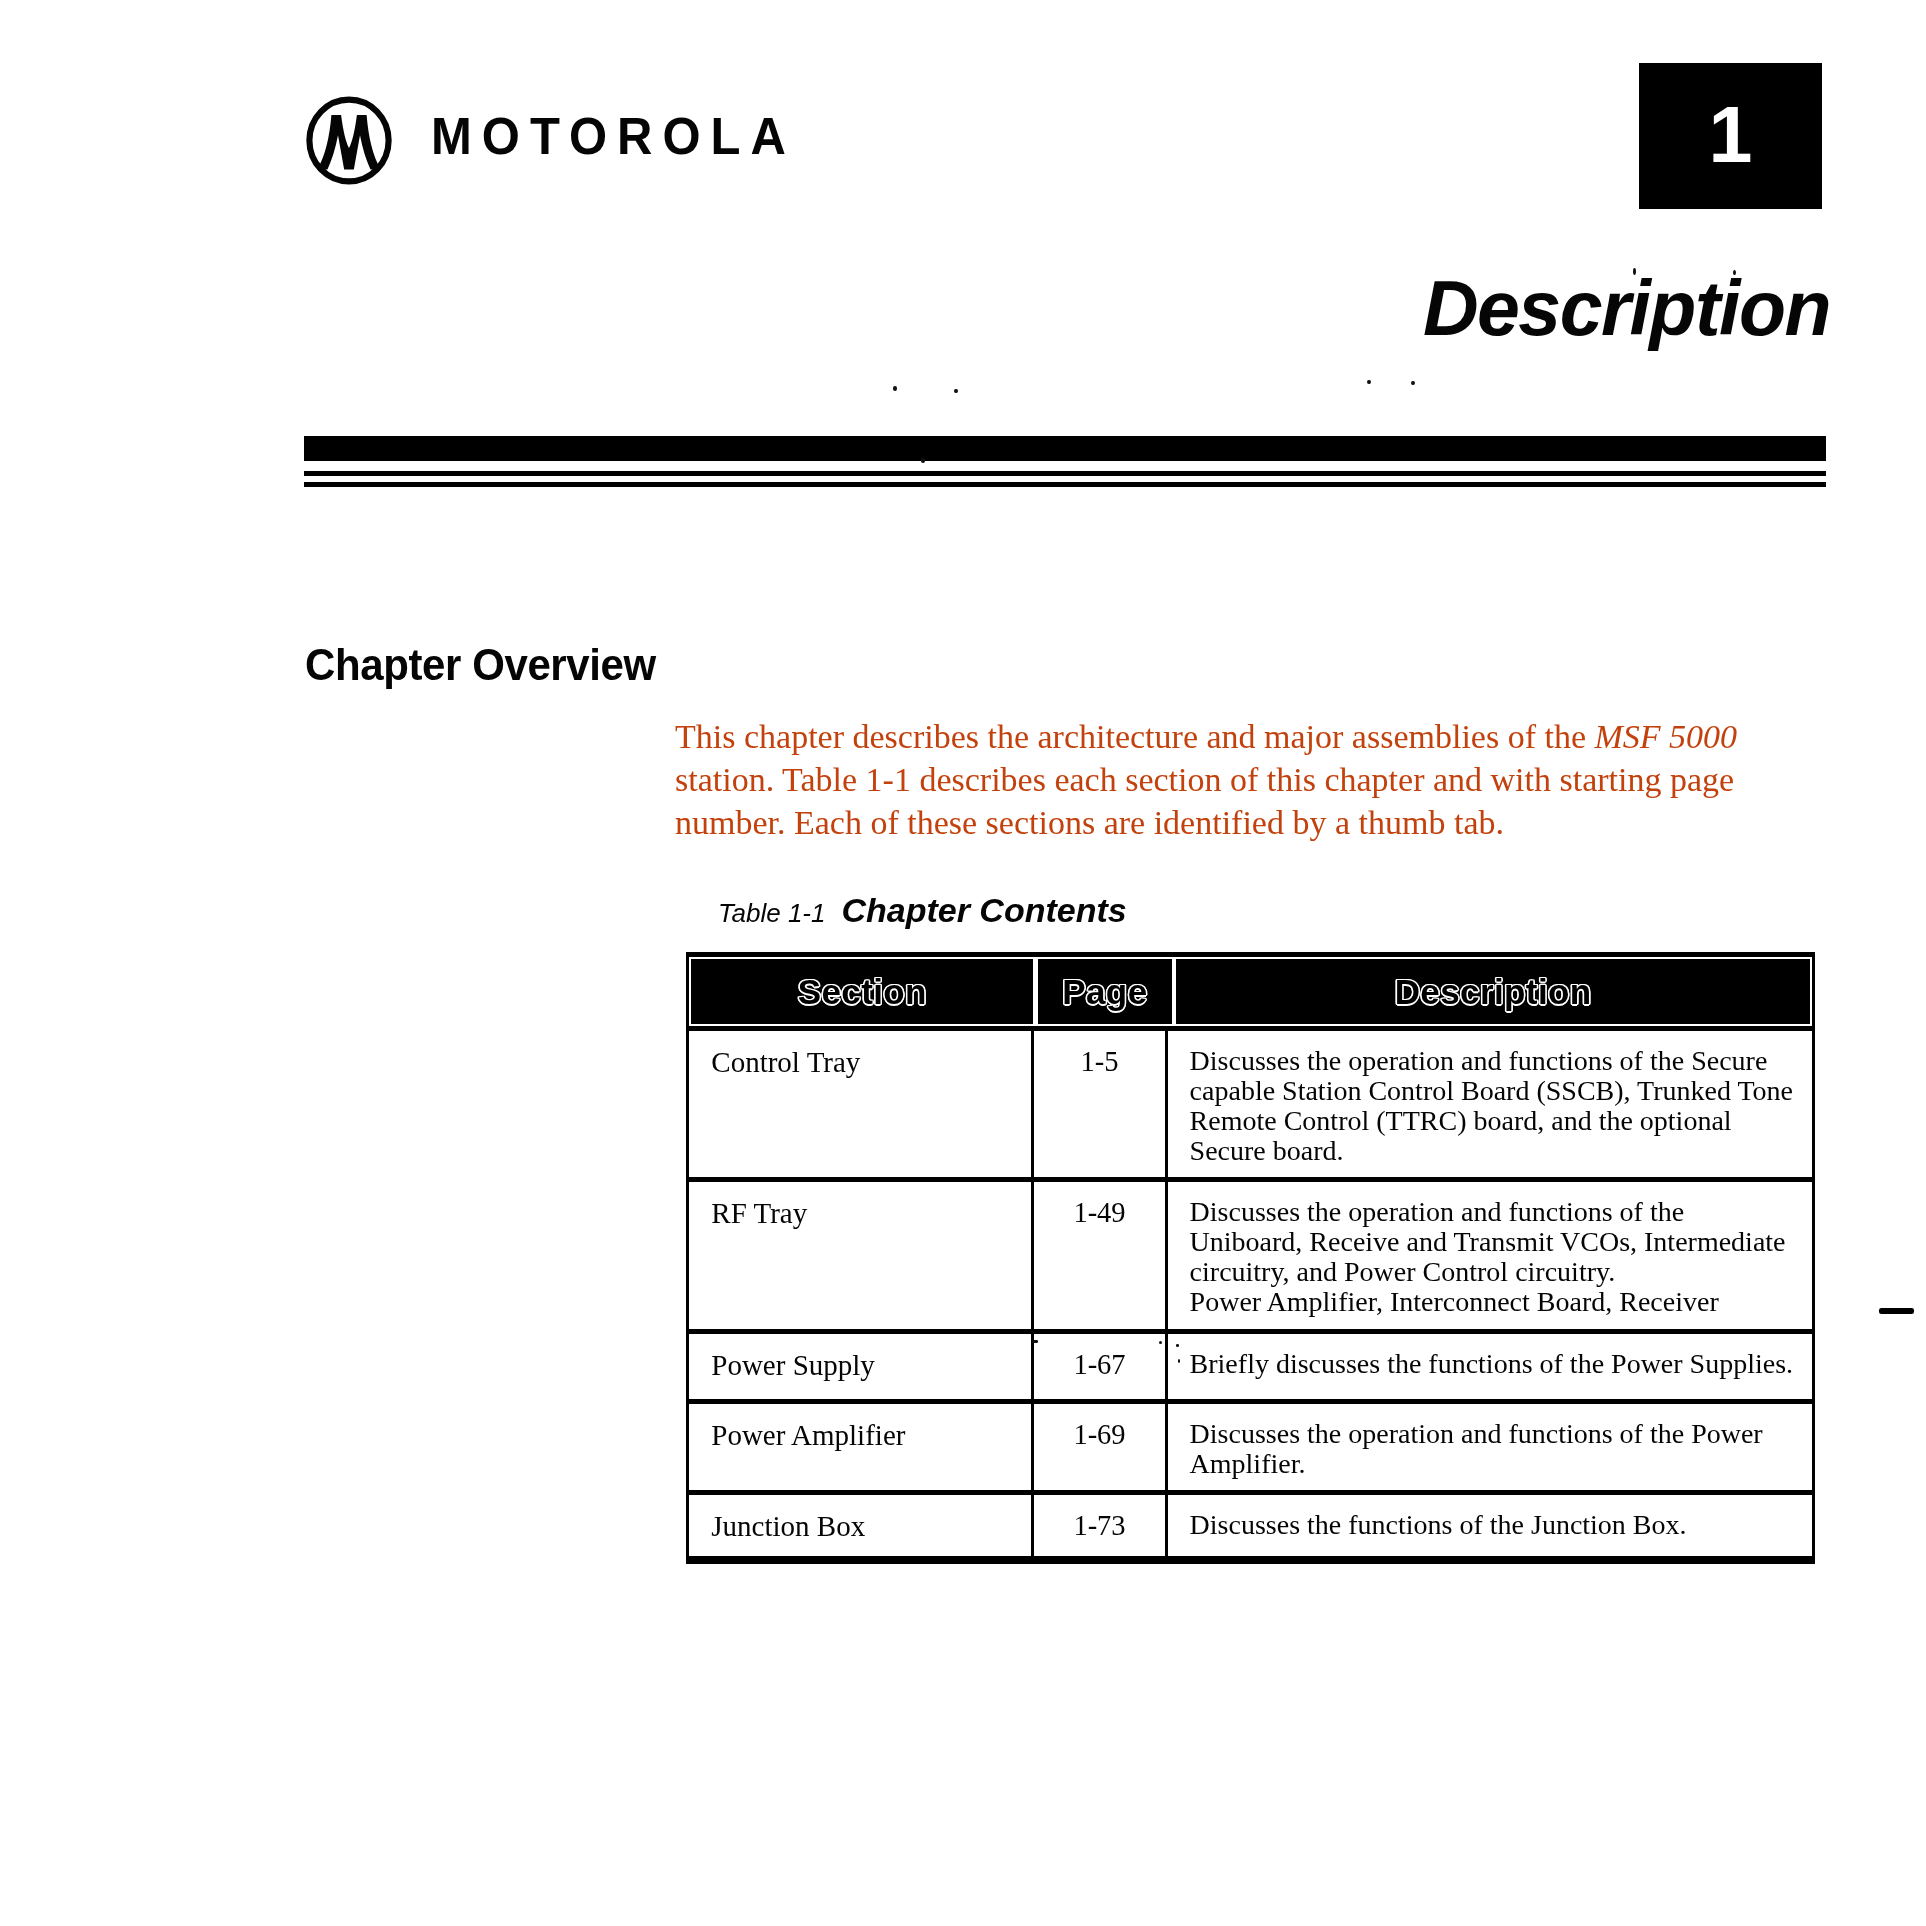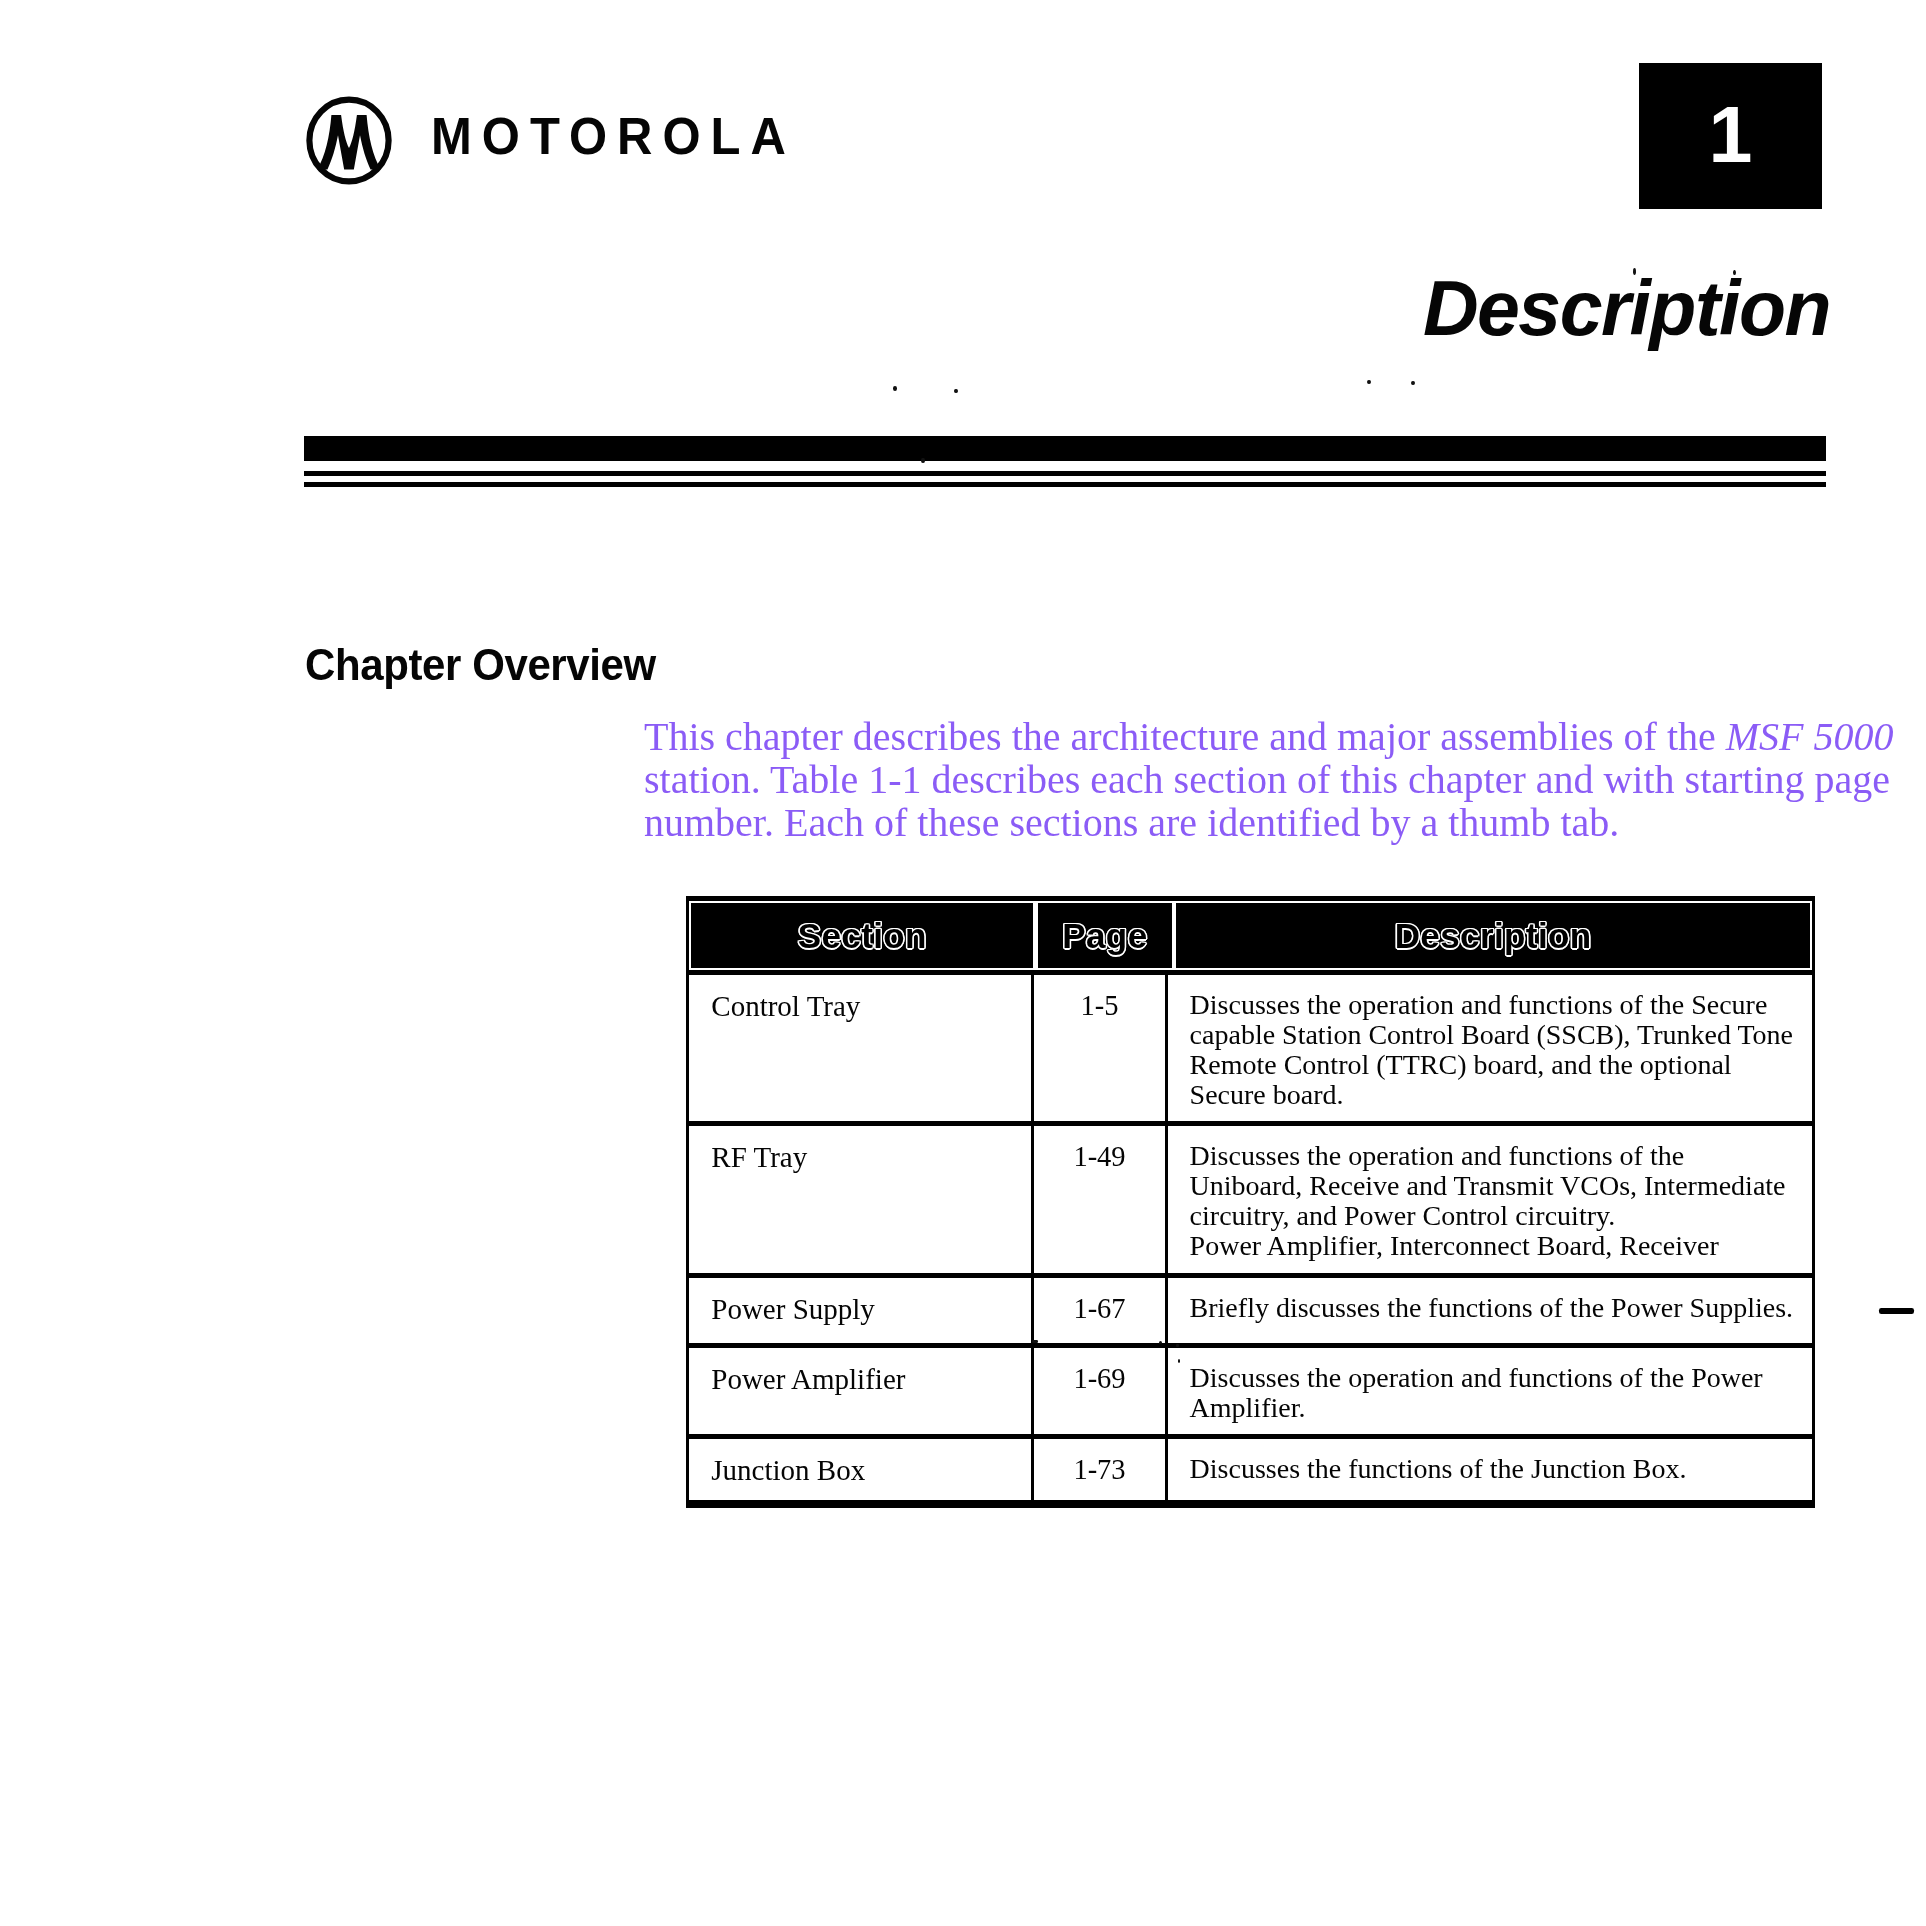--- a/index.html
+++ b/index.html
@@ -34,35 +34,35 @@
   .rule-thin-1{top:471px;height:5px;}
   .rule-thin-2{top:482px;height:5px;}
   
   .section-heading{
     position:absolute;left:305px;top:643px;
     font-family:"Liberation Sans",sans-serif;font-weight:bold;
     font-size:42px;line-height:43px;letter-spacing:-0.4px;color:#050505;
     white-space:nowrap;transform:scaleY(1.05);
   }
   .intro{
-    position:absolute;left:644px;top:715px;
-    font-size:40px;line-height:43px;color:#8b5cf6;
+    position:absolute;left:675px;top:715px;
+    font-size:34px;line-height:43px;color:#c2410c;
   }
   .intro .line{white-space:nowrap;}
   .it{font-style:italic;}
   
   .tbl-caption{
     position:absolute;left:686px;top:891px;white-space:nowrap;
     font-family:"Liberation Sans",sans-serif;color:#050505;
   }
   .tbl-caption .cap-label{font-style:italic;font-size:26px;margin-left:32px;}
   .tbl-caption .cap-title{font-style:italic;font-weight:bold;font-size:34px;margin-left:16px;}
   
   .ctable{
-    position:absolute;left:686px;top:896px;width:1129px;
+    position:absolute;left:686px;top:952px;width:1129px;
     border-top:5.4px solid #000;border-left:3.1px solid #000;
     border-right:3.5px solid #000;border-bottom:8.5px solid #000;
     background:#fff;box-sizing:border-box;
   }
   .trow{display:flex;align-items:stretch;}
   .thead-row{background:#fff;height:69px;}
   .th{
     background:#000;display:flex;align-items:center;justify-content:center;
     margin:2.3px;box-sizing:border-box;
   }

